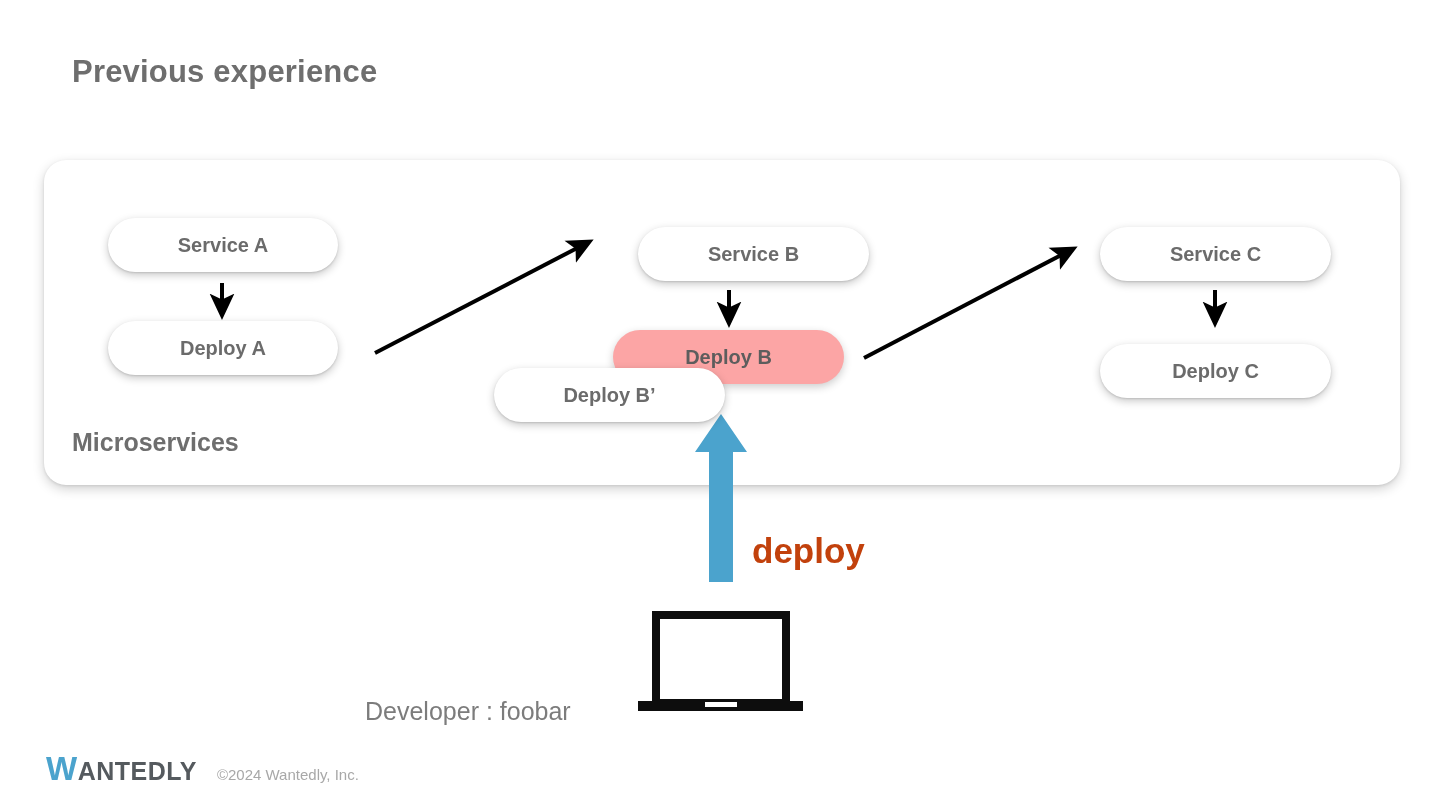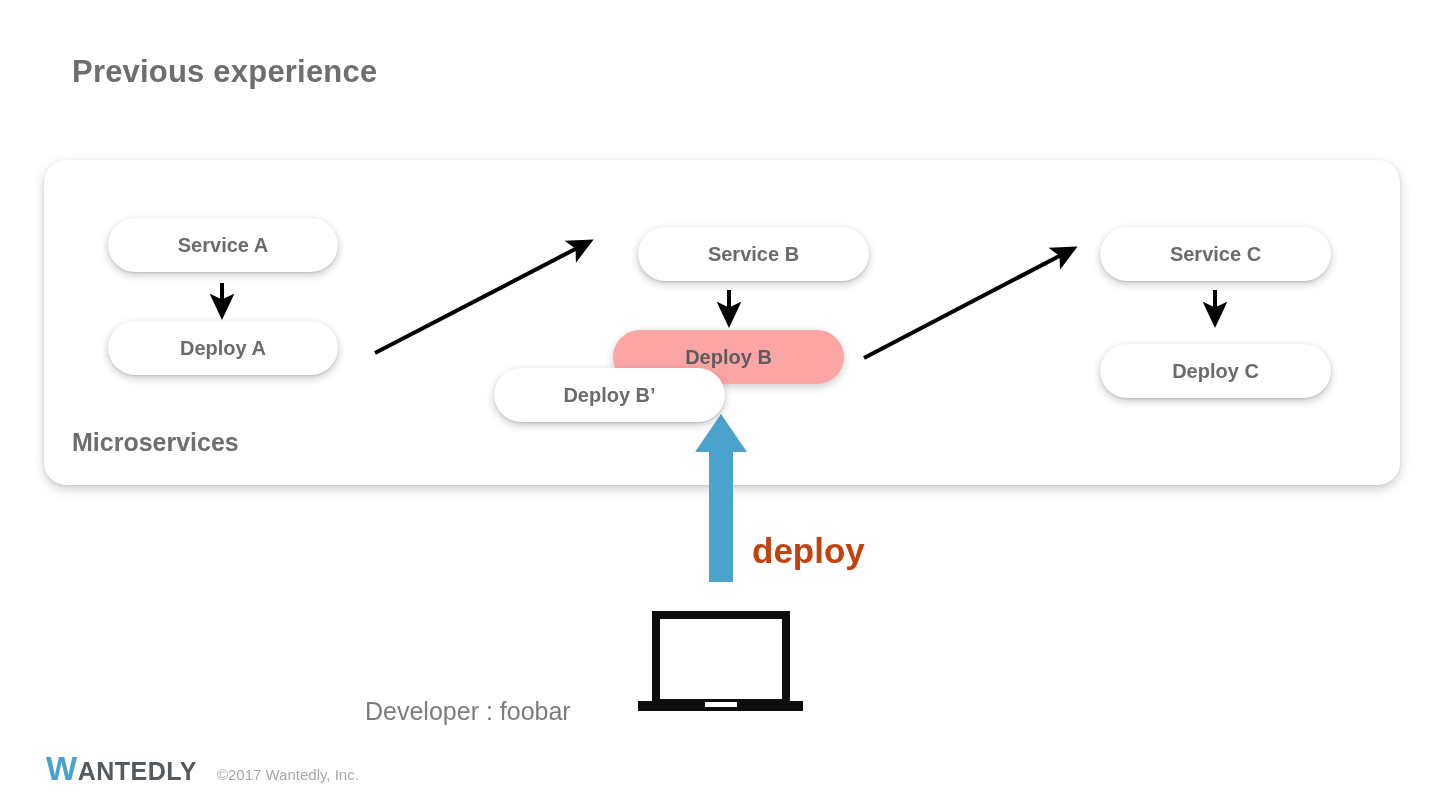--- a/index.html
+++ b/index.html
@@ -205,14 +205,14 @@
 
 <div class="deploy-label">deploy</div>
 
 <div class="dev-label">Developer : foobar</div>
 
 <div class="footer">
   <div class="logo">
     <span class="logo-w">W</span>
     <span class="logo-rest">ANTEDLY</span>
   </div>
-  <div class="copyright">©2017 Wantedly, Inc.</div>
+  <div class="copyright">©2024 Wantedly, Inc.</div>
 </div>
 
 </body></html>

